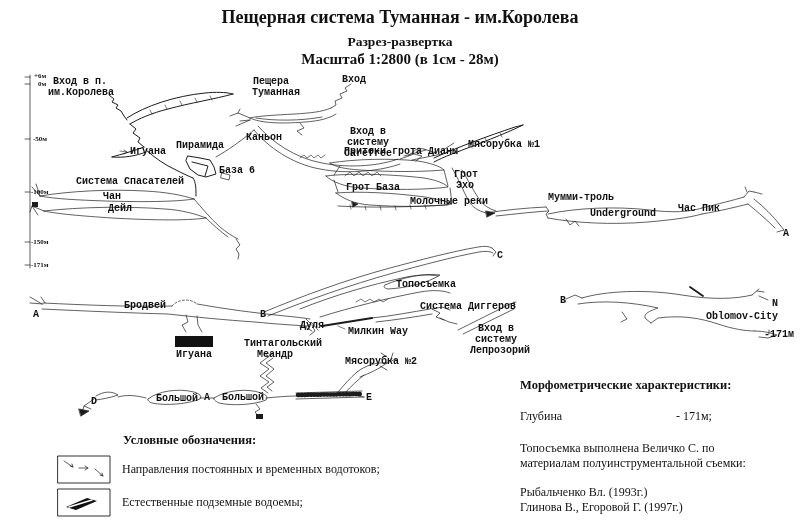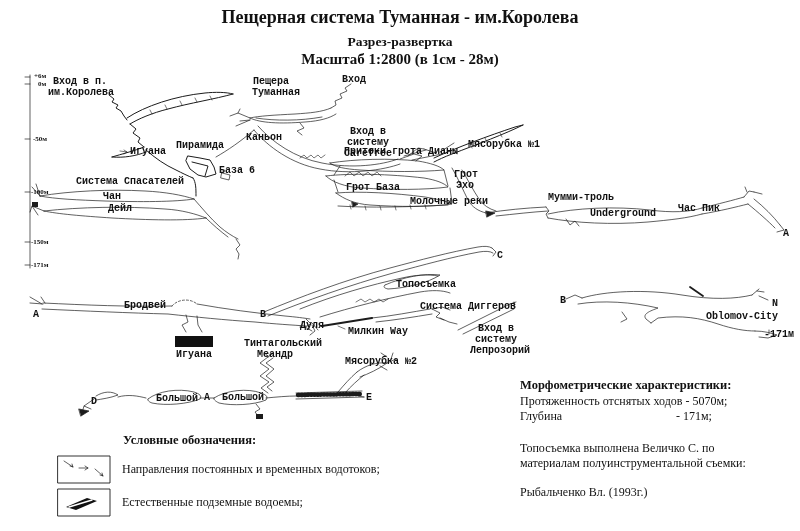--- a/index.html
+++ b/index.html
@@ -204,21 +204,21 @@
   <div class="ml" style="left:204px;top:392px">А</div>
   <div class="ml" style="left:222px;top:392px">Большой</div>
   <div class="ml" style="left:345px;top:356px">Мясорубка №2</div>
   <div class="ml" style="left:366px;top:392px">Е</div>
 
   <div class="blk" style="left:122px;top:462px">Направления постоянных и временных водотоков;</div>
   <div class="blk bold" style="left:123px;top:433px;font-size:12.5px">Условные обозначения:</div>
   <div class="blk" style="left:122px;top:495px">Естественные подземные водоемы;</div>
 
   <div class="blk bold" style="left:520px;top:378px;font-size:12.5px">Морфометрические характеристики:</div>
-  <div class="blk" style="left:520px;top:394px">Протяженность отснятых ходов - 5070м;</div>
   <div class="blk" style="left:520px;top:409px">Глубина</div>
   <div class="blk" style="left:676px;top:409px">- 171м;</div>
 
   <div class="blk" style="left:520px;top:441px">Топосъемка выполнена Величко С. по</div>
   <div class="blk" style="left:520px;top:456px">материалам полуинструментальной съемки:</div>
   <div class="blk" style="left:520px;top:485px">Рыбальченко Вл. (1993г.)</div>
+  <div class="blk" style="left:520px;top:500px">Глинова В., Егоровой Г. (1997г.)</div>
 
 </div>
 
 </body></html>

